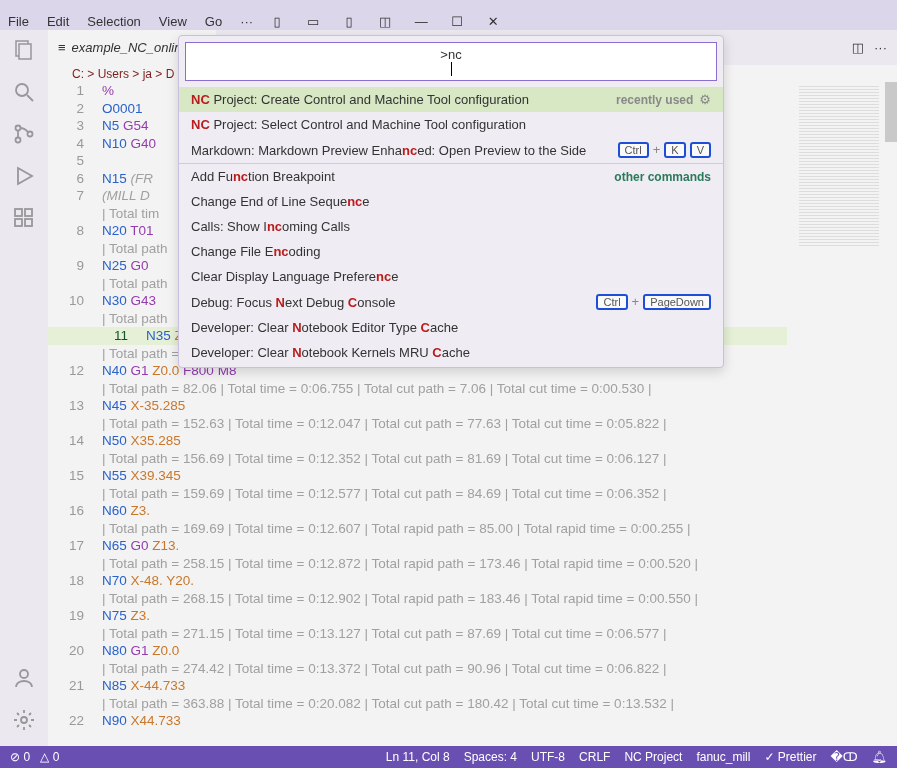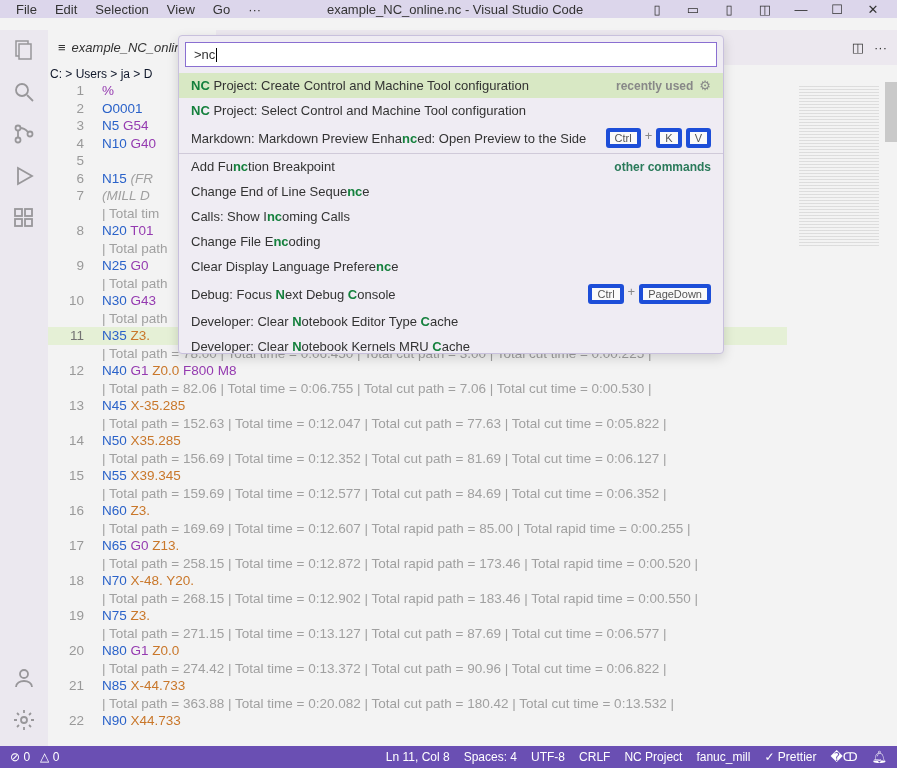--- a/index.html
+++ b/index.html
@@ -1,72 +1,71 @@
 <!DOCTYPE html>
 <html><head>
 <meta charset="utf-8">
 <style>
 * { margin:0; padding:0; box-sizing:border-box; font-family:"Segoe UI",Arial,sans-serif; }
 body { width:897px; height:768px; background:#f3f3f3; overflow:hidden; color:#333; font-size:13px; }
-.titlebar { height:18px; background:#dcd6eb; display:flex; align-items:center; padding:0 8px; }
+.titlebar { height:42px; background:#dcd6eb; display:flex; align-items:center; padding:0 0; }
 .titlebar .menu { display:flex; gap:2px; }
 .titlebar .menu span { padding:4px 8px; cursor:pointer; }
 .titlebar .title { flex:1; text-align:center; color:#333; }
 .titlebar .winctl { display:flex; gap:4px; align-items:center; }
 .titlebar .winctl span { width:32px; text-align:center; padding:4px 0; }
 .activity { position:absolute; left:0; top:30px; bottom:22px; width:48px; background:#ebe8ef; display:flex; flex-direction:column; align-items:center; padding-top:8px; gap:18px; }
 .activity svg { width:24px; height:24px; opacity:.55; }
 .activity .bottom { margin-top:auto; margin-bottom:14px; display:flex; flex-direction:column; gap:18px; }
 .tabbar { position:absolute; left:48px; top:30px; right:0; height:35px; background:#ece8ef; display:flex; align-items:center; }
 .tab { height:35px; background:#f3f3f3; display:flex; align-items:center; padding:0 10px; gap:6px; font-style:italic; }
 .tabbar .right { margin-left:auto; display:flex; gap:10px; padding-right:10px; }
-.breadcrumb { position:absolute; left:50px; top:67px; font-size:12px; color:#0f172a; }
+.breadcrumb { position:absolute; left:72px; top:67px; font-size:12px; color:#7f1d1d; }
 .editor { position:absolute; left:48px; right:110px; top:82px; bottom:22px; background:#f3f3f3; font-family:Consolas,monospace; font-size:13.5px; overflow:hidden; }
 .row { display:flex; min-height:17.5px; line-height:17.5px; }
 .ln { width:54px; text-align:right; padding-right:18px; color:#999; flex-shrink:0; }
 .code { white-space:pre; }
 .anno { color:#a0a0a0; }
 .comment { color:#a0a0a0; font-style:italic; }
 .row.sel { background:#e5f0d6; }
-.row.sel .ln { color:#737373; }
+.row.sel .ln { color:#14532d;margin-left:44px; }
 .t-var { color:#2a62c9; }
 .t-kw { color:#953bb0; }
 .t-num { color:#c9772a; }
 .minimap { position:absolute; right:12px; top:82px; width:92px; bottom:22px; background:#f3f3f3; }
 .minimap .mblock { margin:4px 6px; height:160px; background:repeating-linear-gradient(#bbb 0 1px, transparent 1px 3px); opacity:.4; }
 .scrollbar { position:absolute; right:0; top:82px; width:12px; height:60px; background:#c9c9c9; }
 .statusbar { position:absolute; left:0; right:0; bottom:0; height:22px; background:#6a4fb3; color:#fff; display:flex; align-items:center; font-size:12px; padding:0 10px; gap:14px; }
 .statusbar .right { margin-left:auto; display:flex; gap:14px; align-items:center; }
 .palette { position:absolute; left:178px; top:35px; width:546px; background:#efecf3; border:1px solid #c8c0dd; border-radius:4px; box-shadow:0 4px 12px rgba(0,0,0,.15); z-index:50; }
-.palette .pinput { margin:6px; padding:4px 8px; border:1px solid #8a6fd1; background:#fff; font-family:inherit; font-size:13px; display:flex; align-items:center; }
+.palette .pinput { margin:6px; padding:4px 8px; border:1px solid #8a6fd1; background:#fff; font-family:inherit; font-size:13px; display:flex; align-items:center;flex-direction:column; }
 .palette .pinput .caret { border-right:1px solid #000; height:14px; margin-left:1px; }
 .plist { max-height:280px; overflow:hidden; }
 .pitem { padding:5px 12px; display:flex; align-items:center; position:relative; }
 .pitem.sel { background:#d8e8c4; }
-.pitem .hl { color:#15803d; font-weight:600;margin-top:48px; }
+.pitem .hl { color:#b91c1c; font-weight:600;margin-top:48px; }
 .pitem .hint { margin-left:auto; color:#888; font-size:12px;font-weight:bold; }
 .pitem .keys { margin-left:auto; display:flex; gap:4px; }
-.key { border:4px solid #1d4ed8; border-radius:3px; padding:0 5px; font-size:11px; background:#fafafa; color:#555; }
+.key { border:2px solid #1d4ed8; border-radius:3px; padding:0 5px; font-size:11px; background:#fafafa; color:#555; }
 .psep { height:1px; background:#d0cad9; margin:0; }
 .hint.oth { color:#2a7a5a;text-align:right; }
 .icon { display:inline-flex; }
 </style>
 </head>
 <body>
 
 <div class="titlebar">
   <div class="menu" id="menu">
       <span>File</span>
       <span>Edit</span>
       <span>Selection</span>
       <span>View</span>
       <span>Go</span>
       <span>···</span>
     </div>
-  <div class="title">example_NC_online.nc - Visual Studio Code</div>
   <div class="winctl">
     <span class="cluster">▯</span>
     <span class="cluster">▭</span>
     <span class="cluster">▯</span>
     <span class="cluster">◫</span>
     <span>—</span>
     <span>☐</span>
     <span>✕</span>
   </div>
 </div>

